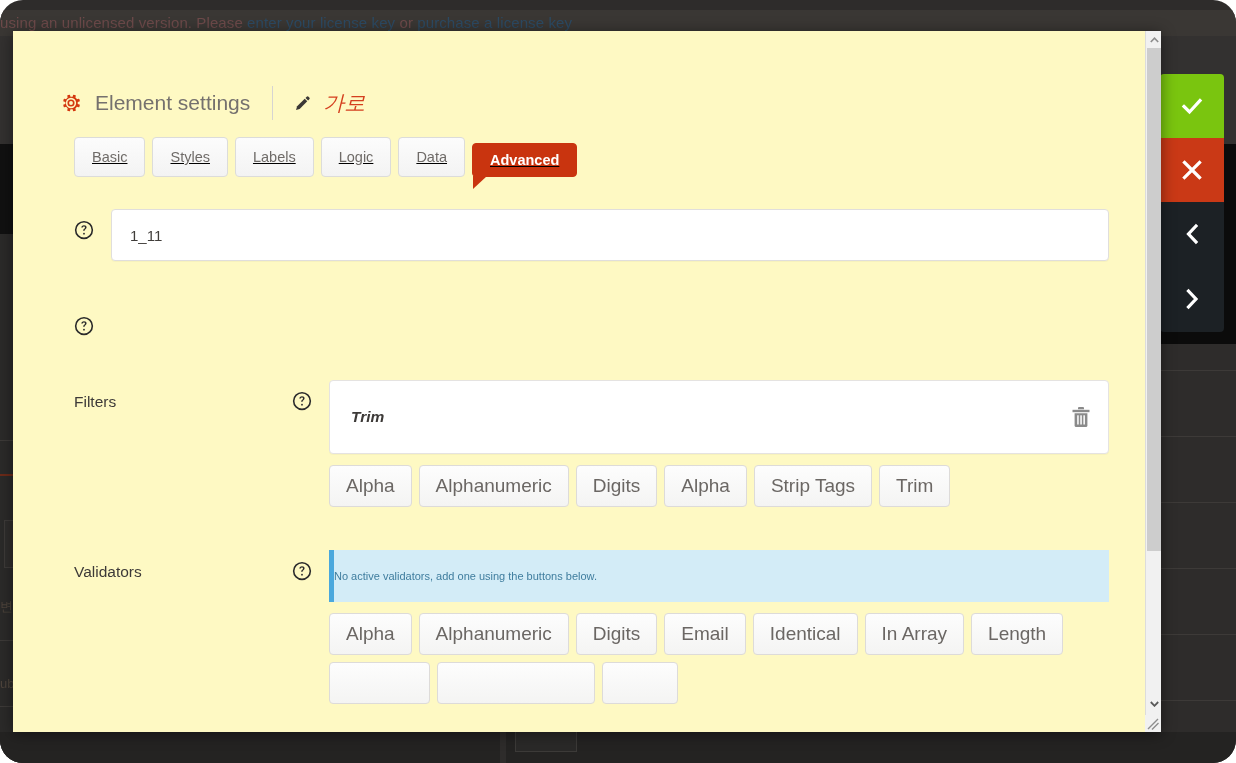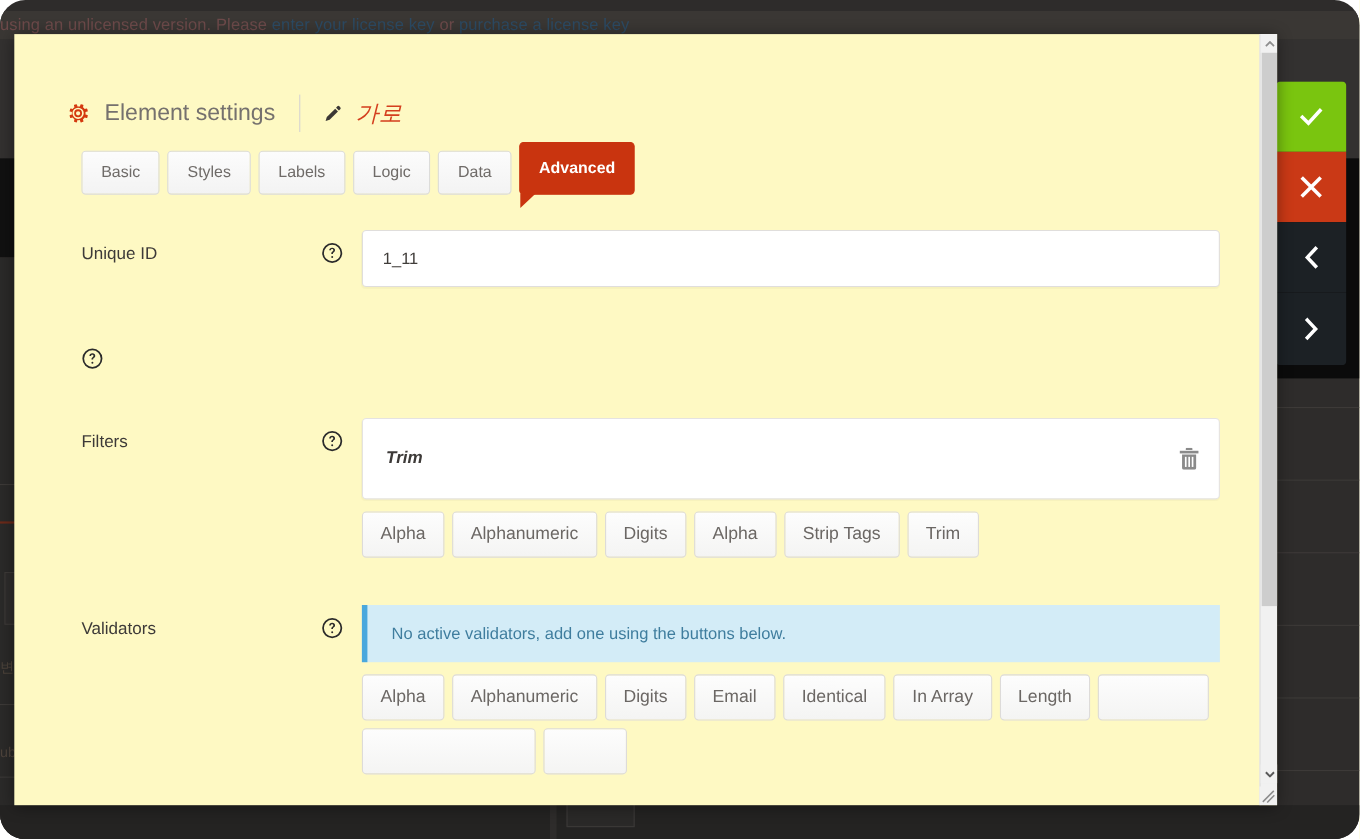--- a/index.html
+++ b/index.html
@@ -164,40 +164,41 @@
     white-space: nowrap;
   }
 
   
   .tabs {
     display: flex;
     align-items: flex-end;
     padding-left: 61px;
     margin-top: 4px;
     height: 46px;
+    text-decoration: underline;
   }
   .tab {
     height: 40px;
     padding: 0 17px;
     display: flex; align-items: center;
     background: linear-gradient(#fcfcfc, #f3f3f3);
     border: 1px solid #dcdcda;
     border-radius: 4px;
     color: #6f6b68;
     font-size: 14.5px;
     margin-right: 7px;
     white-space: nowrap;
     cursor: pointer;
   }
   .tab.active {
     background: #c9340f;
     border-color: #c9340f;
     color: #ffffff;
     font-weight: bold;
-    height: 48px;
+    height: 34px;
     border-radius: 4px;
     position: relative;
   }
   .tab.active::after {
     content: "";
     position: absolute;
     left: 0px; bottom: -13px;
     width: 0; height: 0;
     border-left: 14px solid #c9340f;
     border-bottom: 13px solid transparent;
@@ -293,35 +294,34 @@
     margin-top: 11px;
   }
   .chip {
     height: 42px;
     padding: 0 16px;
     display: flex; align-items: center;
     background: linear-gradient(#fdfdfd, #f4f4f3);
     border: 1px solid #dddbd9;
     border-radius: 4px;
     color: #6b6764;
-    font-size: 16px;
+    font-size: 19px;
     margin-right: 7px;
     margin-bottom: 7px;
     white-space: nowrap;
     cursor: pointer;
   }
 
   .info-box {
     width: 100%;
     height: 52px;
     background: #d3ecf7;
     border-left: 5px solid #4aa8dd;
     display: flex; align-items: center;
-    padding-left: 22px;
-    font-size: 15px;
+    font-size: 11px;
     color: #3f7d9e;
   }
 
   .gap-lg { height: 44px; }
   .gap-md { height: 36px; }
 
   
   .scroll-col {
     position: absolute;
     right: 0; top: 0;
@@ -431,21 +431,20 @@
         <div class="tab">Styles</div>
         <div class="tab">Labels</div>
         <div class="tab">Logic</div>
         <div class="tab">Data</div>
         <div class="tab active">Advanced</div>
       </div>
 
       <div class="form">
 
         <div class="row">
-          <div class="row-label">Unique ID</div>
           <svg class="help-icon" viewBox="0 0 24 24">
             <circle cx="12" cy="12" r="10" fill="none" stroke="#2b2b2b" stroke-width="1.9"></circle>
             <path fill="#2b2b2b" d="M12 6.2c-2 0-3.2 1.2-3.3 2.9h1.8c.1-.9.6-1.4 1.4-1.4.8 0 1.3.5 1.3 1.2 0 .6-.3.9-1 1.5-.8.6-1.2 1.2-1.2 2.1v.5h1.8v-.4c0-.6.3-1 1-1.5.9-.7 1.3-1.3 1.3-2.3 0-1.6-1.2-2.6-3.1-2.6z"></path>
             <circle cx="12" cy="16.4" r="1.1" fill="#2b2b2b"></circle>
           </svg>
           <div class="row-field">
             <input class="txt-input" type="text" value="1_11" style="">
           </div>
         </div>
 

